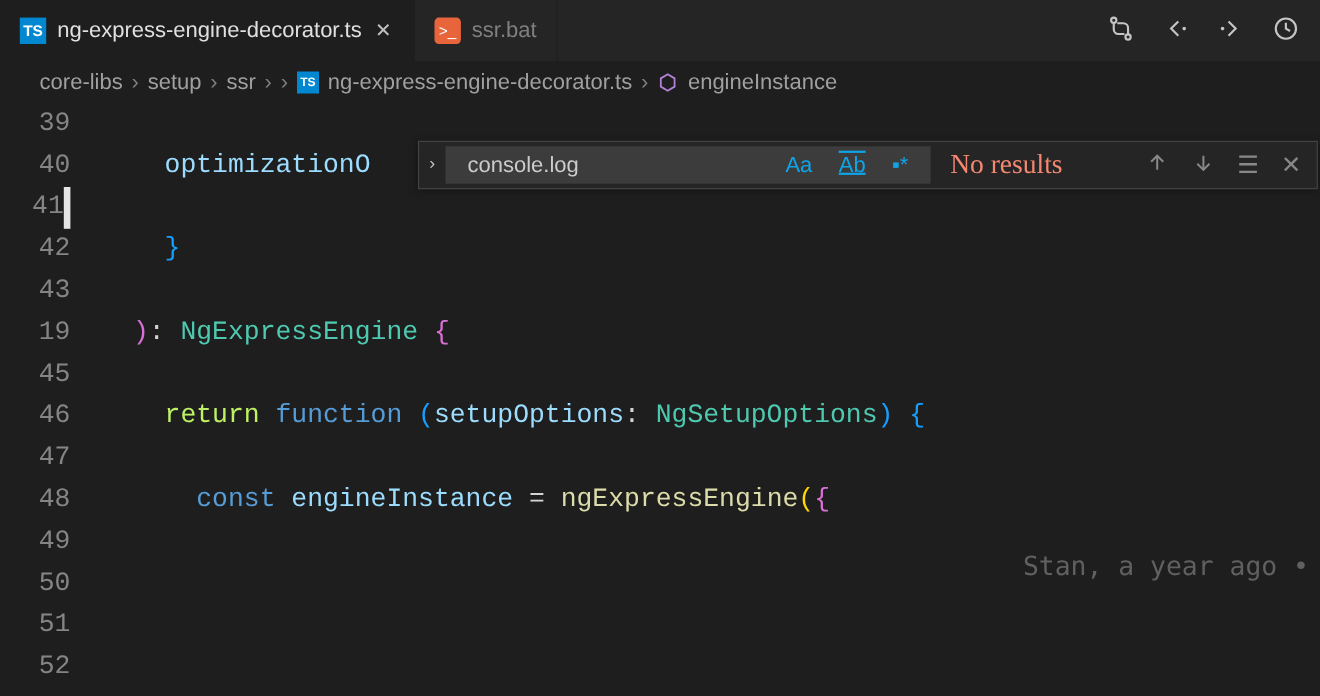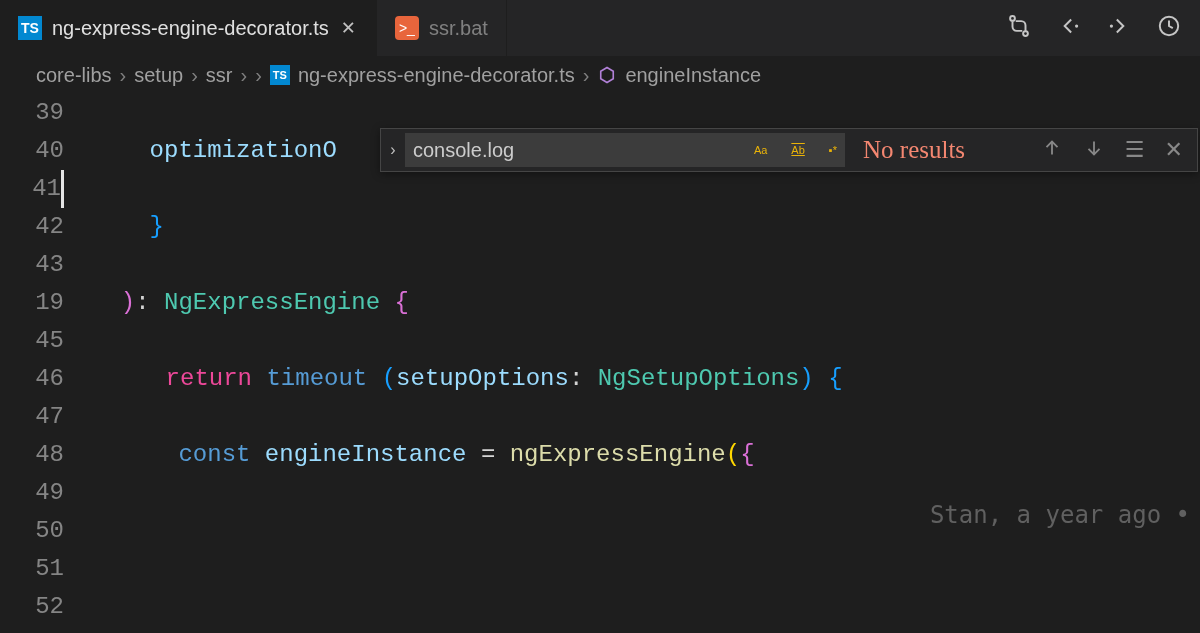--- a/index.html
+++ b/index.html
@@ -101,26 +101,26 @@
     position: relative;
   }
   .gutter {
     width: 92px;
     text-align: right;
     color: #858585;
     padding-right: 28px;
     user-select: none;
   }
   .gutter .ln { height: 38px; }
-  .gutter .ln.cursor { border-right: 3px solid #e5e5e5; }
+  .gutter .ln.cursor { border-right: 6px solid #e5e5e5; }
   .code { flex: 1; white-space: pre; position: relative; }
   .code-line { height: 38px; }
 
   
-  .k-return { color: #ec4899; margin-left: 16px; }
+  .k-return { color: #bef264; }
   .k-kw { color: #569cd6; }
   .k-type { color: #4ec9b0; }
   .k-var { color: #9cdcfe; text-align: right; }
   .k-fn { color: #dcdcaa; }
   .k-num { color: #b5cea8; }
   .k-brace1 { color: #ffd700; }
   .k-brace2 { color: #da70d6; }
   .k-brace3 { color: #179fff; }
   .k-plain { color: #d4d4d4; }
 
@@ -154,35 +154,35 @@
     justify-content: center;
     color: #c0c0c0;
     cursor: pointer;
   }
   .find-input-wrap {
     flex: 0 0 440px;
     height: 34px;
     background: #3c3c3c;
     display: flex;
     align-items: center;
-    padding: 0 8px;
+    padding: 0 20px;
     gap: 8px;
   }
   .find-input {
     flex: 1;
     background: transparent;
     border: none;
     outline: none;
     color: #ccc;
     font-size: 20px;
     font-family: inherit;
   }
   .find-opt {
-    color: #eab308;
-    font-size: 11px;
+    color: #0ea5e9;
+    font-size: 20px;
     cursor: pointer;
     display: inline-flex;
     align-items: center;
     margin-left: 16px;
   }
   .find-results {
     color: #f48771;
     font-size: 25px;
     padding: 0 18px;
     font-family: Liberation Serif, serif;
@@ -267,21 +267,21 @@
     <div class="ln">48</div>
     <div class="ln">49</div>
     <div class="ln">50</div>
     <div class="ln">51</div>
     <div class="ln">52</div>
   </div>
   <div class="code">
 <div class="code-line">    <span class="k-var">optimizationO</span></div>
 <div class="code-line">    <span class="k-brace3">}</span></div>
 <div class="code-line">  <span class="k-brace2">)</span><span class="k-plain">: </span><span class="k-type">NgExpressEngine</span><span class="k-plain"> </span><span class="k-brace2">{</span></div>
-<div class="code-line">    <span class="k-return">return</span><span class="k-plain"> </span><span class="k-kw">timeout</span><span class="k-plain"> </span><span class="k-brace3">(</span><span class="k-var">setupOptions</span><span class="k-plain">: </span><span class="k-type">NgSetupOptions</span><span class="k-brace3">)</span><span class="k-plain"> </span><span class="k-brace3">{</span></div>
+<div class="code-line">    <span class="k-return">return</span><span class="k-plain"> </span><span class="k-kw">function</span><span class="k-plain"> </span><span class="k-brace3">(</span><span class="k-var">setupOptions</span><span class="k-plain">: </span><span class="k-type">NgSetupOptions</span><span class="k-brace3">)</span><span class="k-plain"> </span><span class="k-brace3">{</span></div>
 <div class="code-line">      <span class="k-kw">const</span><span class="k-plain"> </span><span class="k-var">engineInstance</span><span class="k-plain"> = </span><span class="k-fn">ngExpressEngine</span><span class="k-brace1">(</span><span class="k-brace2">{</span></div>
 
 
 
 
 
 
 
 
     <div class="codelens">Stan, a year ago •</div>

